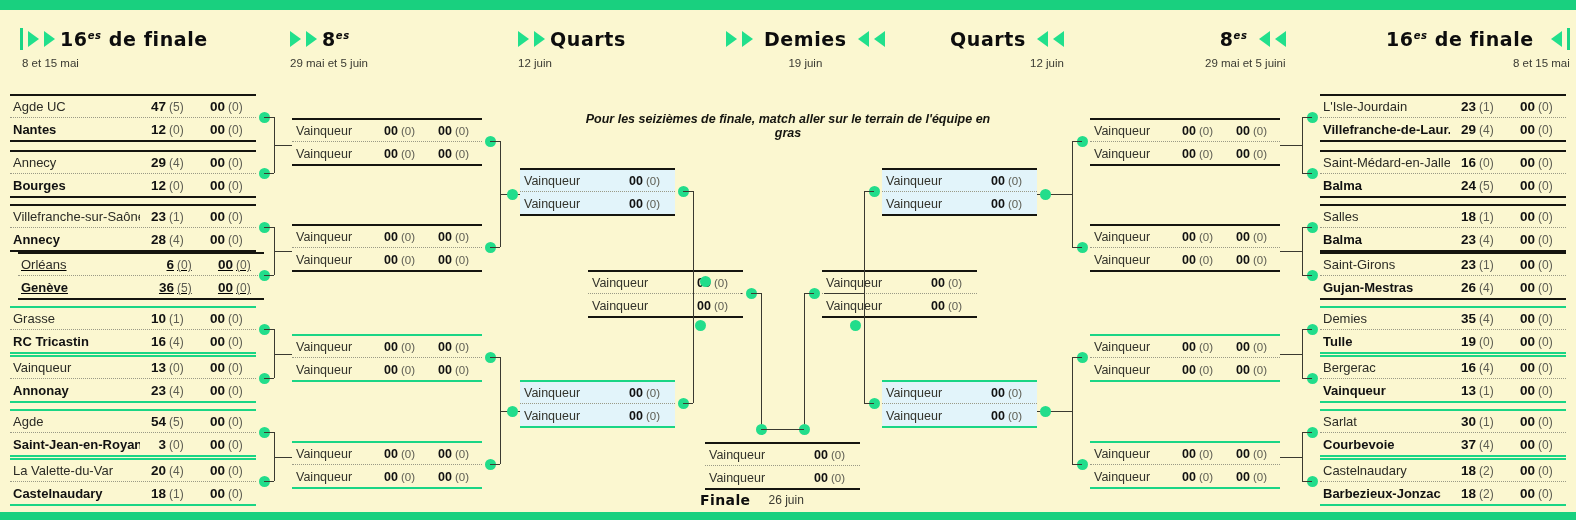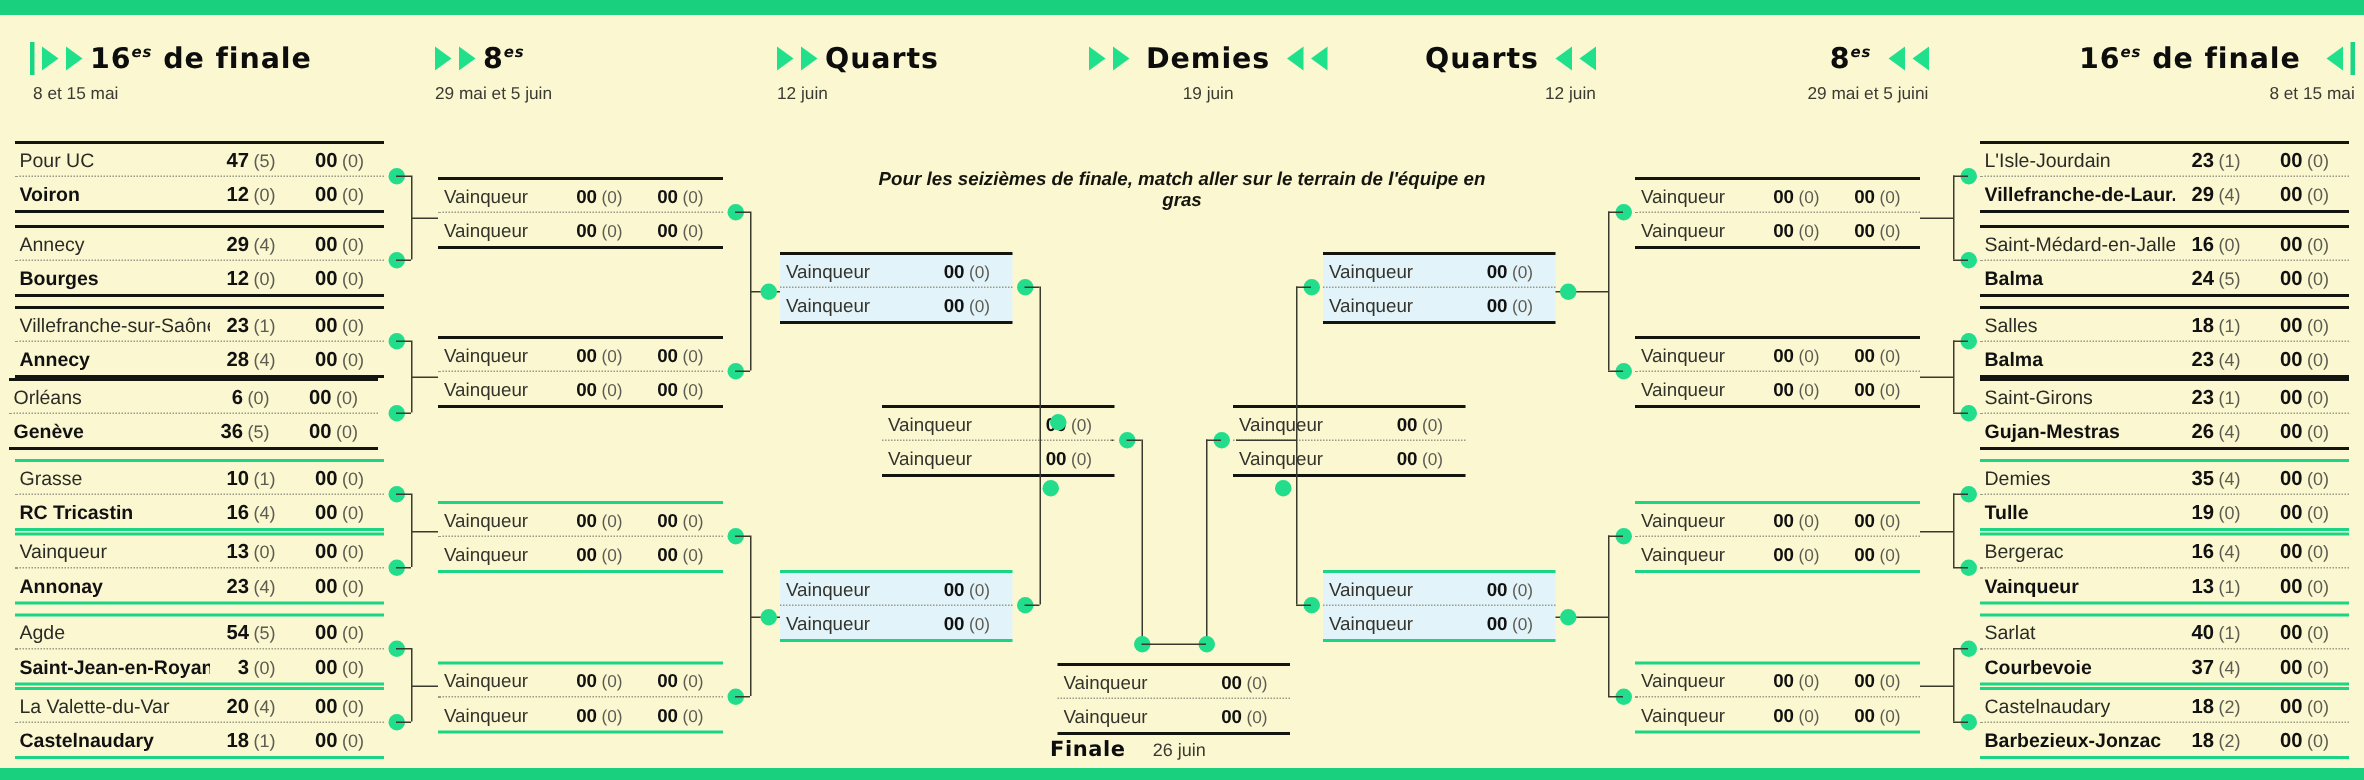--- a/index.html
+++ b/index.html
@@ -187,31 +187,31 @@
 
   <div class="finale-lbl">
     <span class="fw">Finale</span>
     <span class="fd">26 juin</span>
   </div>
 
   <div id="dyn">
       <div class="mbox t16" style="left: 10px; top: 94px; width: 246px;">
         <div class="edge-blk"></div>
         <div class="row">
-          <div class="tname">Pour UC</div>
+          <div class="tname">Agde UC</div>
           <div class="sc">
             <span class="s1 w1">47</span>
             <span class="b1 w2">(5)</span>
             <span class="s1 w3" style="margin-left: 6px;">00</span>
             <span class="b1 w4">(0)</span>
           </div>
         </div>
         <div class="sep"></div>
         <div class="row">
-          <div class="tname bold">Voiron</div>
+          <div class="tname bold">Nantes</div>
           <div class="sc">
             <span class="s1 w1">12</span>
             <span class="b1 w2">(0)</span>
             <span class="s1 w3" style="margin-left: 6px;">00</span>
             <span class="b1 w4">(0)</span>
           </div>
         </div>
         <div class="edge-blk"></div>
       </div>
       <div class="mbox t16" style="left: 10px; top: 150px; width: 246px;">
@@ -253,21 +253,21 @@
           <div class="tname bold">Annecy</div>
           <div class="sc">
             <span class="s1 w1">28</span>
             <span class="b1 w2">(4)</span>
             <span class="s1 w3" style="margin-left: 6px;">00</span>
             <span class="b1 w4">(0)</span>
           </div>
         </div>
         <div class="edge-blk"></div>
       </div>
-      <div class="mbox t16" style="left: 6px; top: 252px; width: 246px;">
+      <div class="mbox t16" style="left: 18px; top: 252px; width: 246px; text-decoration: underline;">
         <div class="edge-blk"></div>
         <div class="row">
           <div class="tname">Orléans</div>
           <div class="sc">
             <span class="s1 w1">6</span>
             <span class="b1 w2">(0)</span>
             <span class="s1 w3" style="margin-left: 6px;">00</span>
             <span class="b1 w4">(0)</span>
           </div>
         </div>
@@ -511,21 +511,21 @@
             <span class="b1 w4">(0)</span>
           </div>
         </div>
         <div class="edge-grn"></div>
       </div>
       <div class="mbox t16" style="left: 1320px; top: 409px; width: 246px;">
         <div class="edge-grn"></div>
         <div class="row">
           <div class="tname">Sarlat</div>
           <div class="sc">
-            <span class="s1 w1">40</span>
+            <span class="s1 w1">30</span>
             <span class="b1 w2">(1)</span>
             <span class="s1 w3" style="margin-left: 6px;">00</span>
             <span class="b1 w4">(0)</span>
           </div>
         </div>
         <div class="sep"></div>
         <div class="row">
           <div class="tname bold">Courbevoie</div>
           <div class="sc">
             <span class="s1 w1">37</span>

